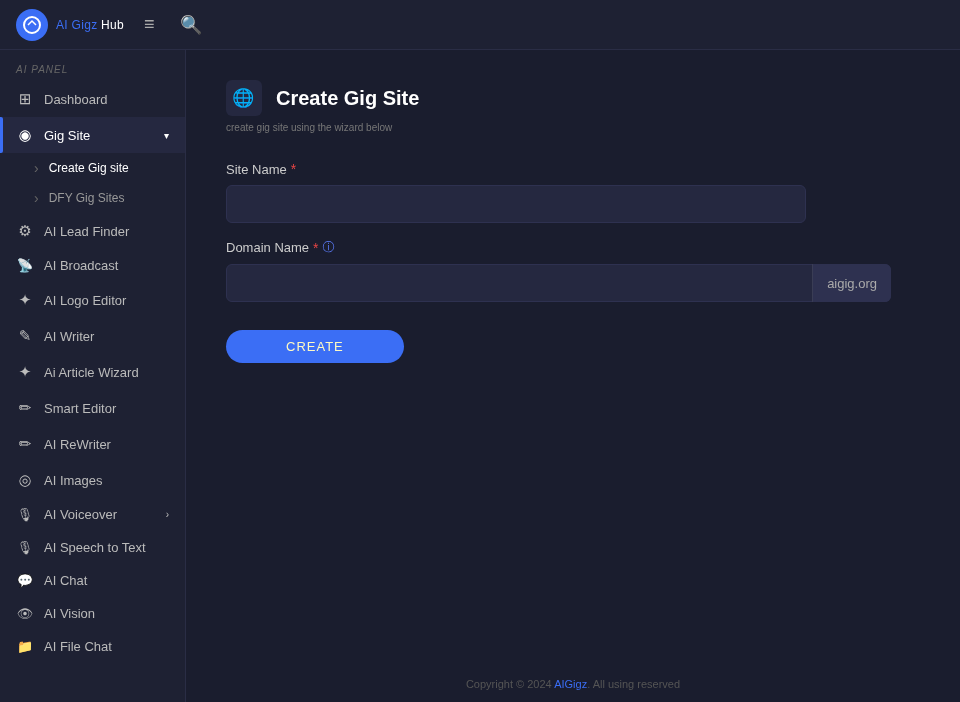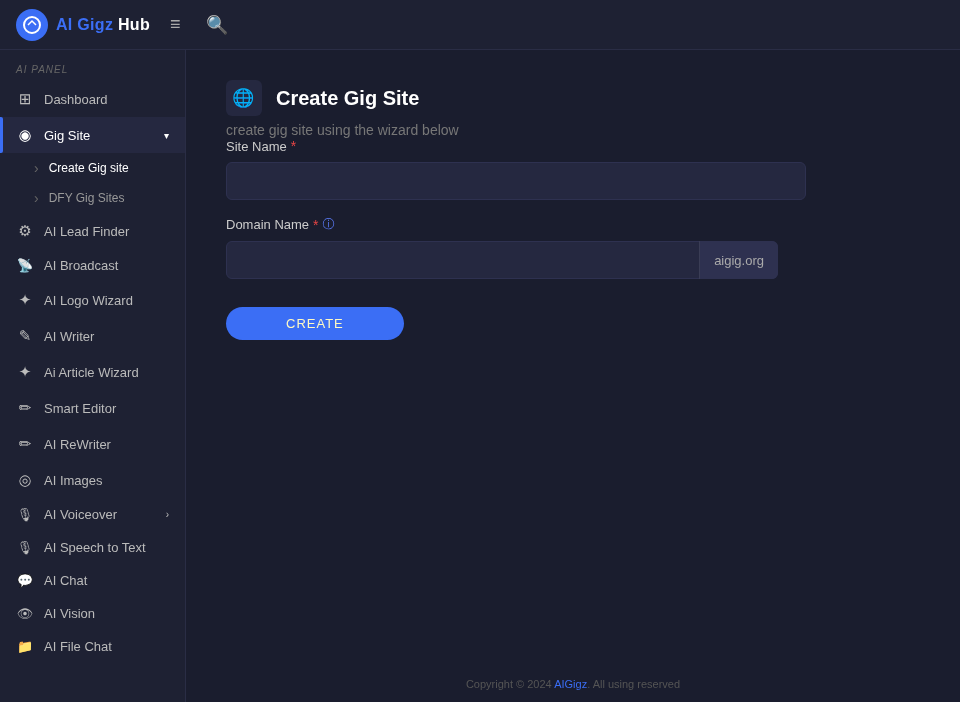--- a/index.html
+++ b/index.html
@@ -41,22 +41,22 @@
       background: #3b6ef5;
       border-radius: 50%;
       display: flex;
       align-items: center;
       justify-content: center;
       font-size: 16px;
       color: #fff;
       font-weight: bold;
     }
     .logo-text {
-      font-size: 16px;
-      font-weight: 700;
+      font-size: 12px;
+      font-weight: 400;
       color: #fff;
       letter-spacing: 0.3px;
     }
     .logo-text span {
       color: #3b6ef5;
     }
     .nav-icon-btn {
       background: none;
       border: none;
       color: #aaa;
@@ -218,22 +218,23 @@
       align-items: center;
       justify-content: center;
       font-size: 18px;
     }
     .page-title {
       font-size: 20px;
       font-weight: 700;
       color: #fff;
     }
     .page-subtitle {
-      font-size: 14px;
+      font-size: 10px;
       color: #777;
+      margin-bottom: 28px;
     }
 
     .form-section {
       background: transparent;
     }
     .form-group {
       margin-bottom: 16px;
     }
     .form-label {
       font-size: 13px;
@@ -259,21 +260,21 @@
       border: 1px solid #2e3150;
       border-radius: 6px;
       color: #ccc;
       font-size: 13px;
       padding: 0 12px;
       outline: none;
     }
 
     .domain-input-wrapper {
       position: relative;
-      width: 552px;
+      width: 665px;
     }
     .domain-input {
       width: 100%;
       height: 38px;
       background: #252840;
       border: 1px solid #2e3150;
       border-radius: 6px;
       color: #ccc;
       font-size: 13px;
       padding: 0 110px 0 12px;
@@ -378,21 +379,21 @@
       <span>AI Lead Finder</span>
     </div>
 
     <div class="sidebar-item">
       <span class="icon" style="font-size:13px">📡</span>
       <span>AI Broadcast</span>
     </div>
 
     <div class="sidebar-item">
       <span class="icon">✦</span>
-      <span>AI Logo Wizard</span>
+      <span>AI Logo Editor</span>
     </div>
 
     <div class="sidebar-item">
       <span class="icon">✎</span>
       <span>AI Writer</span>
     </div>
 
     <div class="sidebar-item">
       <span class="icon">✦</span>
       <span>Ai Article Wizard</span>

